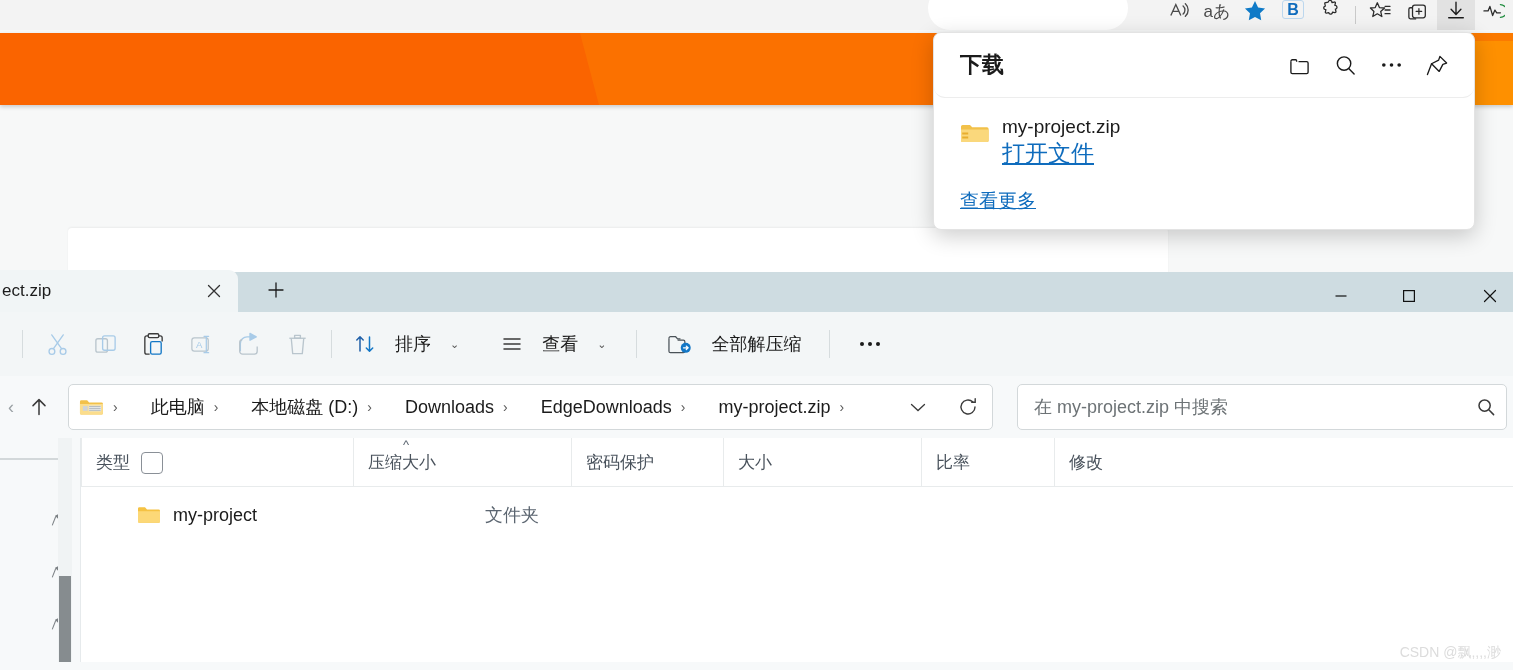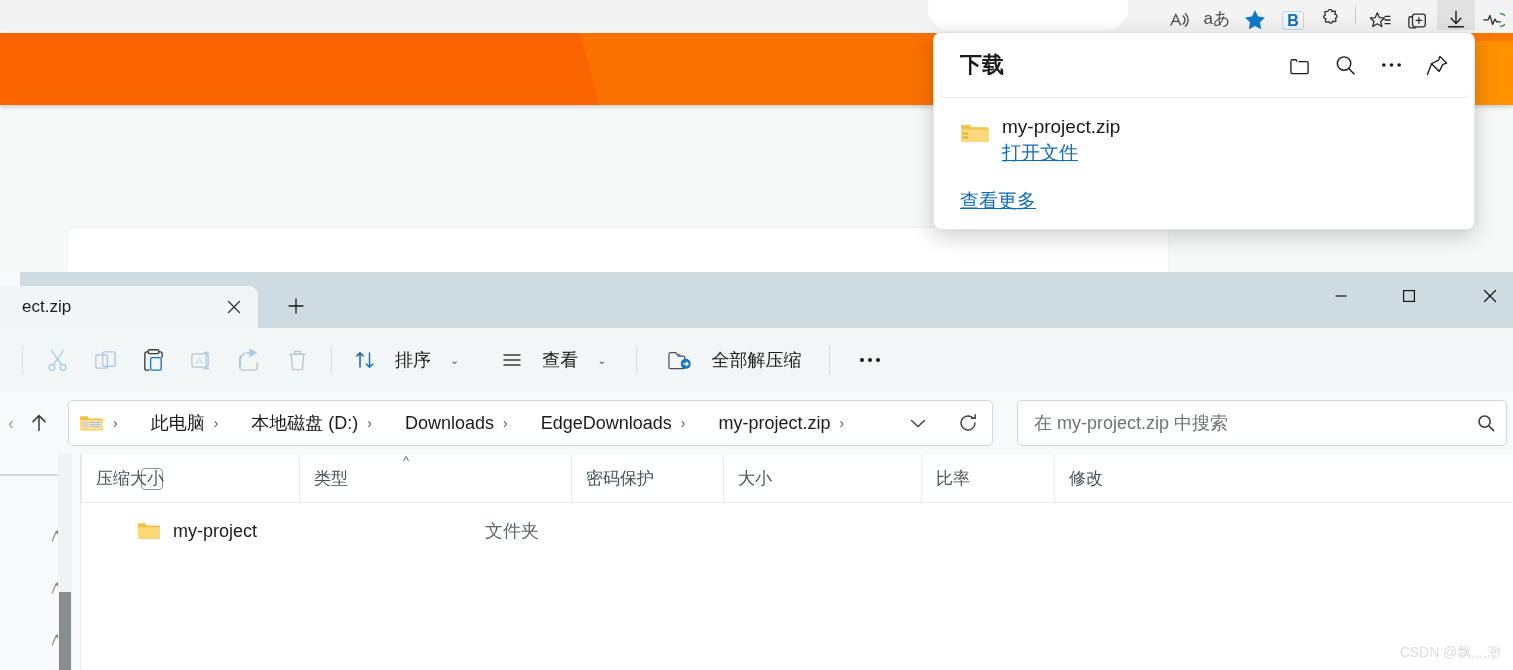--- a/index.html
+++ b/index.html
@@ -19,21 +19,21 @@
     background: #f3f3f3;
     display: flex; align-items: center; justify-content: flex-end;
   }
   .tb-pill {
     position: absolute; right: 385px; top: -14px;
     width: 200px; height: 44px; background: #ffffff;
     border-radius: 22px;
   }
   .tb-btn {
     position: relative; width: 38px; height: 30px;
-    display: flex; align-items: flex-end; justify-content: center;
+    display: flex; align-items: flex-start; justify-content: center;
     color: #2b2b2b; z-index: 2; cursor: default;
   }
   .tb-btn svg { display: block; }
   .tb-sep { width: 1px; height: 18px; background: #c9c9c9; margin: 0 5px; z-index: 2; }
   .tb-btn.dl-active { background: #e2e2e2; height: 30px; }
 
   .page-area { position: absolute; left: 0; top: 30px; width: 1513px; height: 245px; background: #f7f8f8; }
   .hero-banner {
     position: absolute; left: 0; top: 3px; width: 1513px; height: 72px;
     background: #FA6900; overflow: hidden;
@@ -77,36 +77,36 @@
   .dl-title { font-size: 22px; font-weight: bold; color: #1b1b1b; flex: 1; }
   .dl-hbtn {
     width: 46px; height: 40px; display: flex; align-items: center; justify-content: center;
     color: #1b1b1b; cursor: default;
   }
   .dl-item { display: flex; padding: 16px 26px 0 26px; }
   .dl-icon { width: 34px; flex: none; padding-top: 6px; }
   .dl-meta { padding-left: 8px; }
   .dl-filename { font-size: 19px; color: #1b1b1b; line-height: 26px; }
   .dl-openlink {
-    font-size: 19px; color: #0f6cbd; text-decoration: underline; line-height: 26px;
+    font-size: 23px; color: #0f6cbd; text-decoration: underline; line-height: 26px;
     cursor: default;
   }
   .dl-more {
     padding: 22px 26px 0 26px; font-size: 19px; color: #0f6cbd;
     text-decoration: underline; cursor: default; display: inline-block;
   }
 
   
   .explorer {
     position: absolute; left: 0; top: 272px; width: 1513px; height: 398px;
     background: #f7f9fa; z-index: 30;
   }
   .exp-titlebar {
-    position: relative; height: 56px; background: #cedce1;
-    display: flex; align-items: flex-end; margin-left: 20px;
+    position: relative; height: 40px; background: #cedce1;
+    display: flex; align-items: flex-end;
   }
   .exp-tab {
     position: relative; margin-left: -60px; width: 298px; height: 42px;
     background: #f1f5f6; border-radius: 9px 9px 0 0;
     display: flex; align-items: center; padding: 0 0 0 14px;
     box-sizing: border-box;
   }
   .exp-tab-label { flex: 1; font-size: 17px; color: #1b1b1b; padding-left: 48px; white-space: nowrap; }
   .exp-tab-close {
     width: 32px; height: 32px; margin-right: 8px;
@@ -567,25 +567,25 @@
           <div class="navpane-thumb"></div>
         </div>
       </div>
 
       <div class="filelist">
 
         <div class="col-header">
           <div class="sel-checkbox"></div>
           <div class="sort-caret">^</div>
 
+          <div class="col" style="width:272px;">
+            <span>类型</span>
+          </div>
           <div class="col" style="width:218px;">
             <span>压缩大小</span>
-          </div>
-          <div class="col" style="width:272px;">
-            <span>类型</span>
           </div>
           <div class="col" style="width:152px;">
             <span>密码保护</span>
           </div>
           <div class="col" style="width:198px;">
             <span>大小</span>
           </div>
           <div class="col" style="width:133px;">
             <span>比率</span>
           </div>

